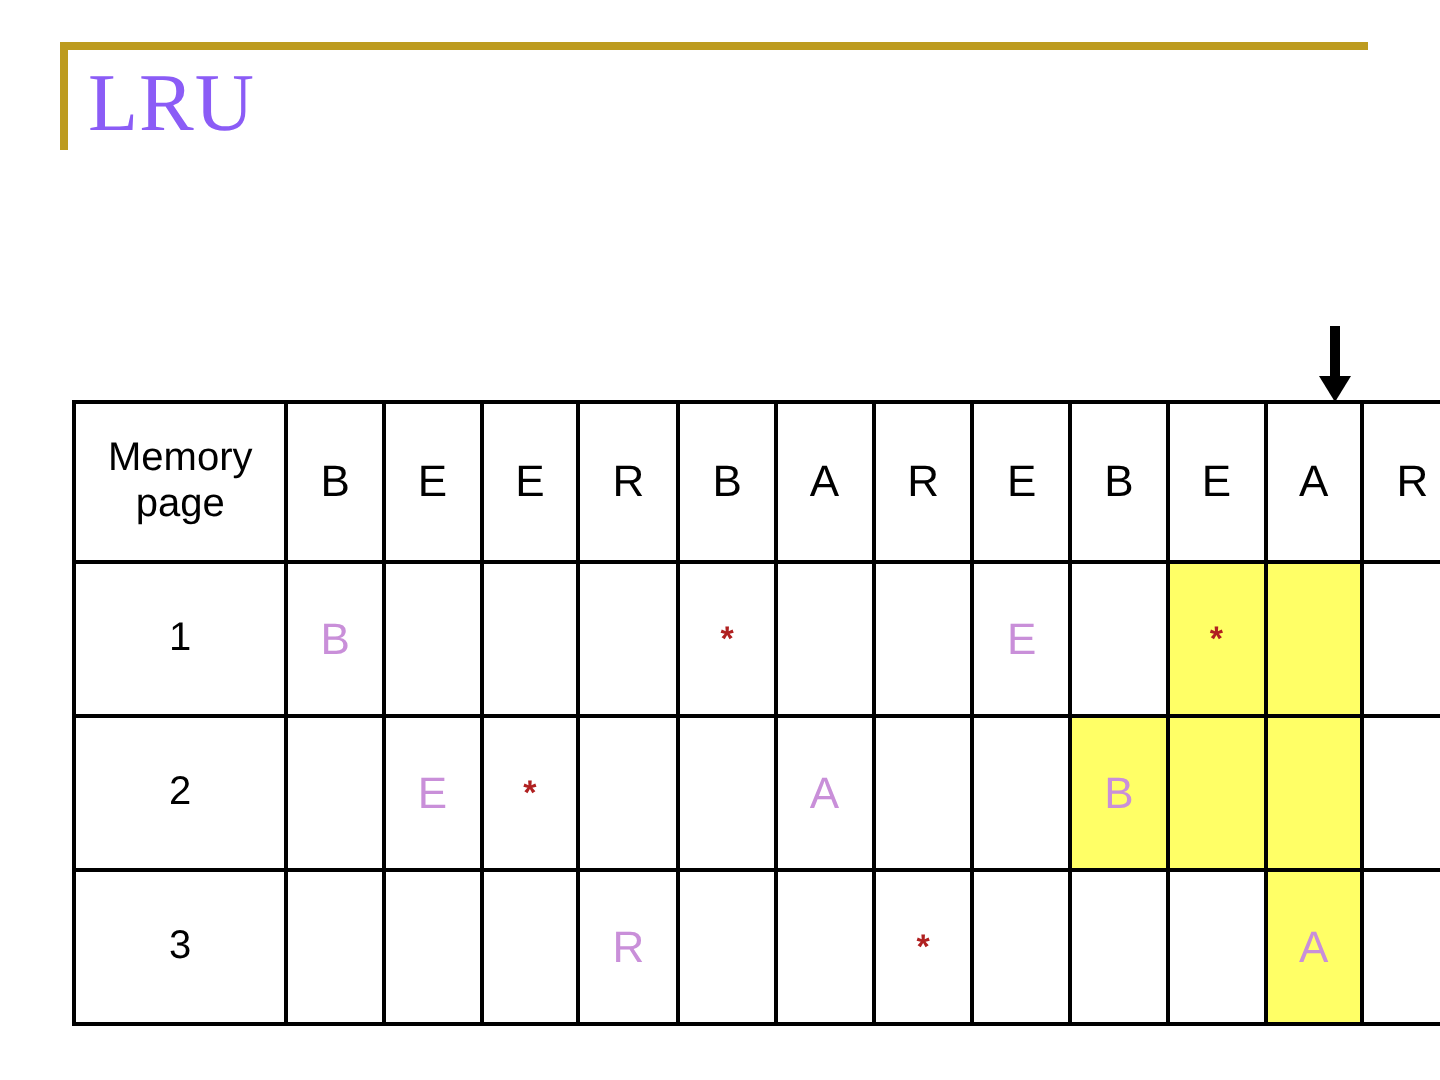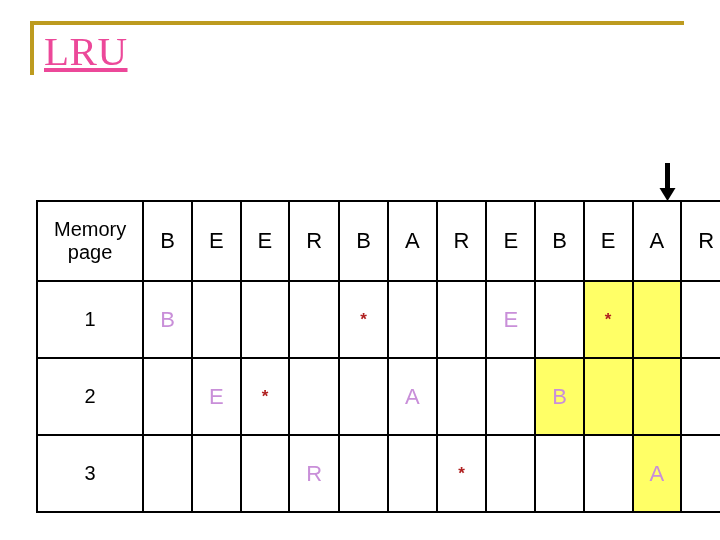--- a/index.html
+++ b/index.html
@@ -42,24 +42,23 @@
   }
 
   
   #slide-title {
     position: absolute;
     left: 44px;
     top: 28px;
     font-family: "Liberation Serif", serif;
     font-size: 41px;
     line-height: 46px;
-    color: #ec4899;
+    color: #8b5cf6;
     letter-spacing: 0.5px;
     white-space: nowrap;
-    text-decoration: underline;
   }
 
   
   #input-arrow {
     position: absolute;
     left: 657px;
     top: 163px;
     width: 22px;
     height: 38px;
   }

